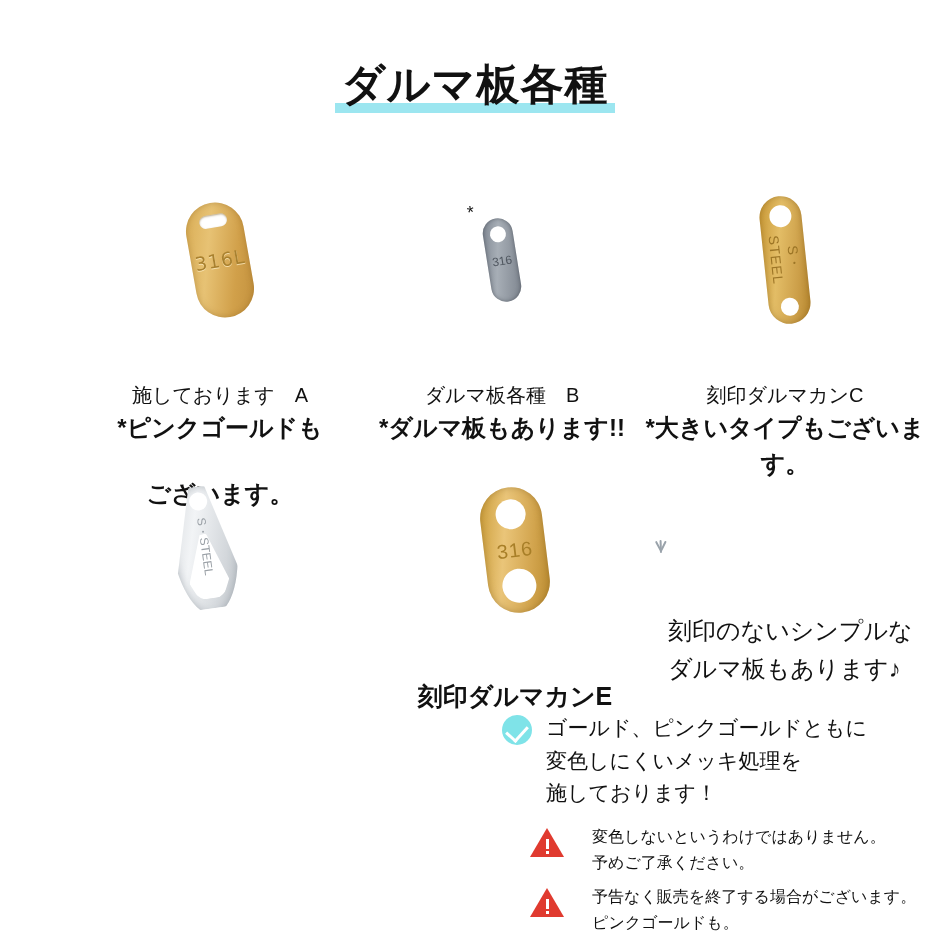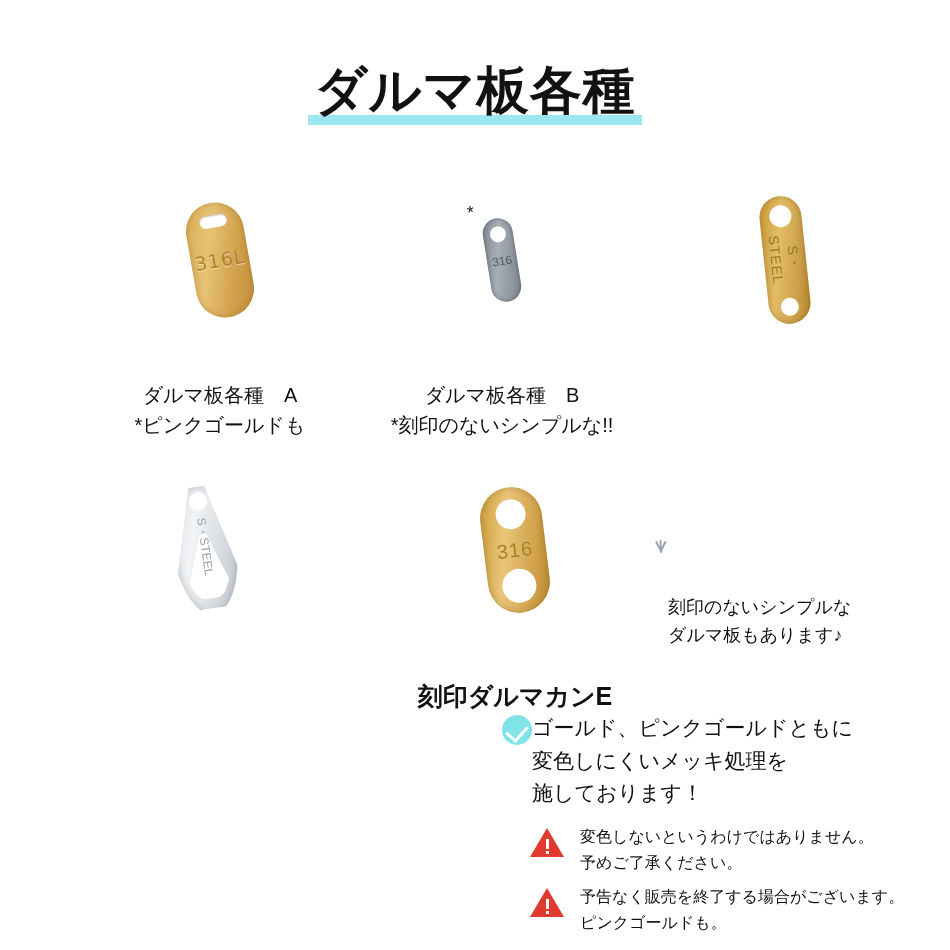--- a/index.html
+++ b/index.html
@@ -25,21 +25,21 @@
   .title-wrap {
     position: absolute;
     top: 56px;
     left: 0;
     width: 950px;
     text-align: center;
   }
   .title {
     display: inline-block;
     position: relative;
-    font-size: 52px;
+    font-size: 43px;
     font-weight: bold;
     letter-spacing: 1px;
     color: #111;
     padding: 0 6px;
   }
   .title .hl {
     position: absolute;
     left: 0;
     right: 0;
     bottom: 1px;
@@ -57,22 +57,23 @@
     font-size: 20px;
     line-height: 1.5;
     color: #111;
     white-space: pre-line;
   }
   .item .caption.big {
     font-size: 25px;
     font-weight: bold;
   }
   .item .caption .sub2 {
-    font-size: 20px;
+    font-size: 24px;
     display: block;
+    font-weight: bold;
   }
 
   .art {
     position: relative;
     height: 160px;
     display: flex;
     align-items: center;
     justify-content: center;
     margin-bottom: 10px;
   }
@@ -282,21 +283,21 @@
     font-size: 20px;
     letter-spacing: 1px;
     color: #a87f28;
   }
 
   
   .side-note {
     position: absolute;
     left: 668px;
     top: 538px;
-    font-size: 18px;
+    font-size: 24px;
     line-height: 1.55;
     color: #111;
     white-space: pre-line;
   }
   .spark {
     position: absolute;
     left: -20px;
     top: 0px;
     width: 26px;
     height: 26px;
@@ -314,20 +315,21 @@
   .spark span:nth-child(1) { transform: rotate(-28deg); }
   .spark span:nth-child(2) { transform: rotate(-2deg); height: 13px; }
   .spark span:nth-child(3) { transform: rotate(26deg); }
 
   
   .check-block {
     position: absolute;
     left: 502px;
     top: 712px;
     display: flex;
+    gap: 14px;
     align-items: flex-start;
   }
   .check-icon {
     width: 30px;
     height: 30px;
     border-radius: 50%;
     background: #7fe3e8;
     position: relative;
     flex: 0 0 auto;
     margin-top: 3px;
@@ -348,21 +350,21 @@
     line-height: 1.55;
     color: #111;
     white-space: pre-line;
   }
 
   
   .warn-row {
     position: absolute;
     left: 530px;
     display: flex;
-    gap: 16px;
+    gap: 28px;
     align-items: flex-start;
   }
   .warn-row.r1 { top: 824px; }
   .warn-row.r2 { top: 884px; }
   .warn-icon {
     width: 34px;
     height: 30px;
     position: relative;
     flex: 0 0 auto;
     margin-top: 4px;
@@ -411,46 +413,51 @@
   </div>
 
   <div class="item" style="left:70px; top:180px; width:300px;">
     <div class="art">
       <div class="tagA">
         <div class="hole"></div>
         <div class="stamp">316L</div>
       </div>
     </div>
     <div class="caption">
-      <span>ダルマ板各種　A</span>
+      <span>施しております　A</span>
       <span class="sub2">*ピンクゴールドも</span>
+      <span class="sub2">ございます。</span>
     </div>
   </div>
 
   <div class="item" style="left:352px; top:180px; width:300px;">
     <div class="art">
       <div class="tagB">
         <div class="astk">*</div>
         <div class="hole"></div>
         <div class="stamp">316</div>
       </div>
     </div>
     <div class="caption">
       <span>ダルマ板各種　B</span>
-      <span class="sub2">*刻印のないシンプルな!!</span>
+      <span class="sub2">*ダルマ板もあります!!</span>
     </div>
   </div>
 
   <div class="item" style="left:640px; top:180px; width:290px;">
     <div class="art">
       <div class="tagC">
         <div class="hole top"></div>
         <div class="stamp">S・STEEL</div>
         <div class="hole bottom"></div>
       </div>
+    </div>
+    <div class="caption">
+      <span>刻印ダルマカンC</span>
+      <span class="sub2">*大きいタイプもございます。</span>
     </div>
   </div>
 
   <div class="item" style="left:60px; top:470px; width:290px;">
     <div class="art">
       <div class="tagD">
         <div class="body"></div>
         <div class="drop"></div>
         <div class="hole top"></div>
         <div class="stamp">S・STEEL</div>

